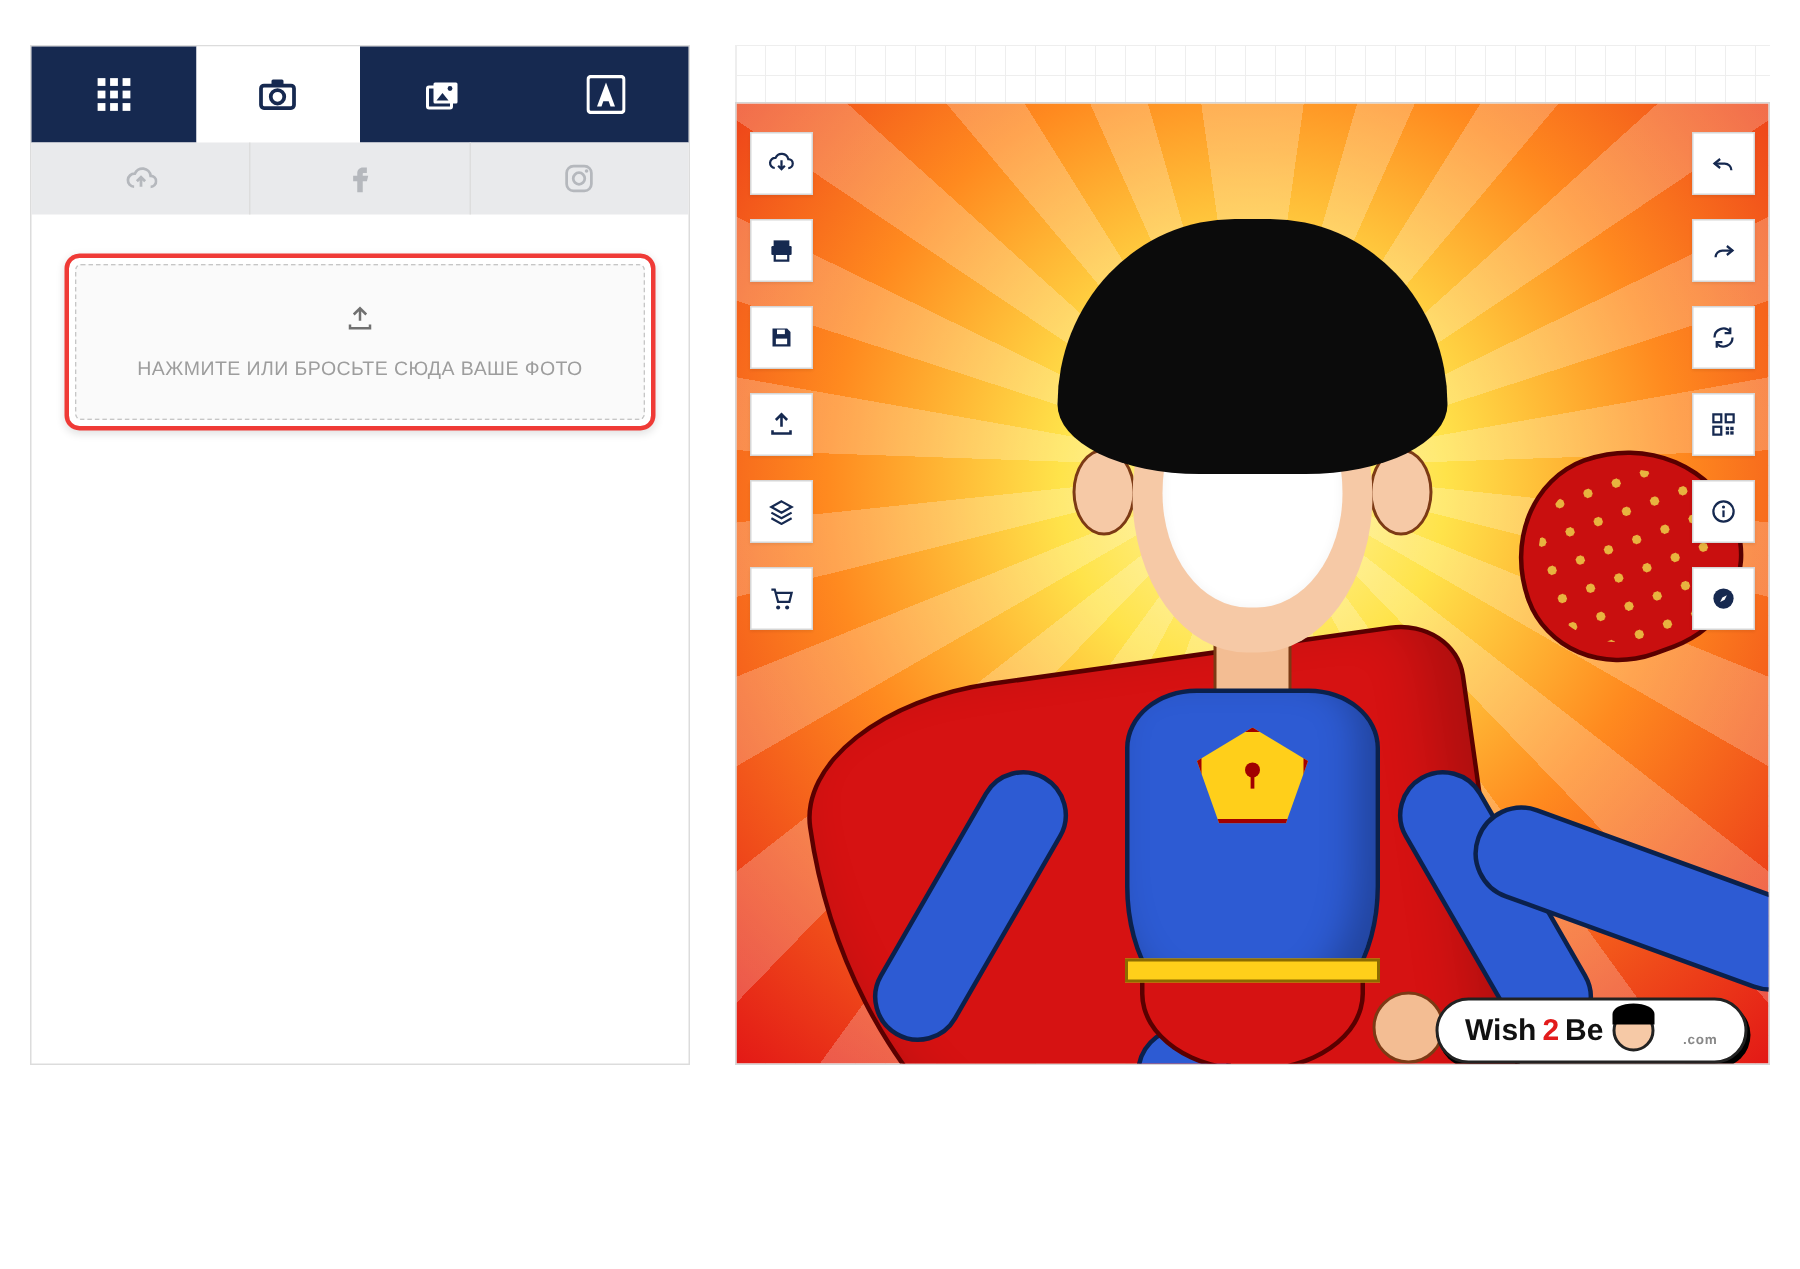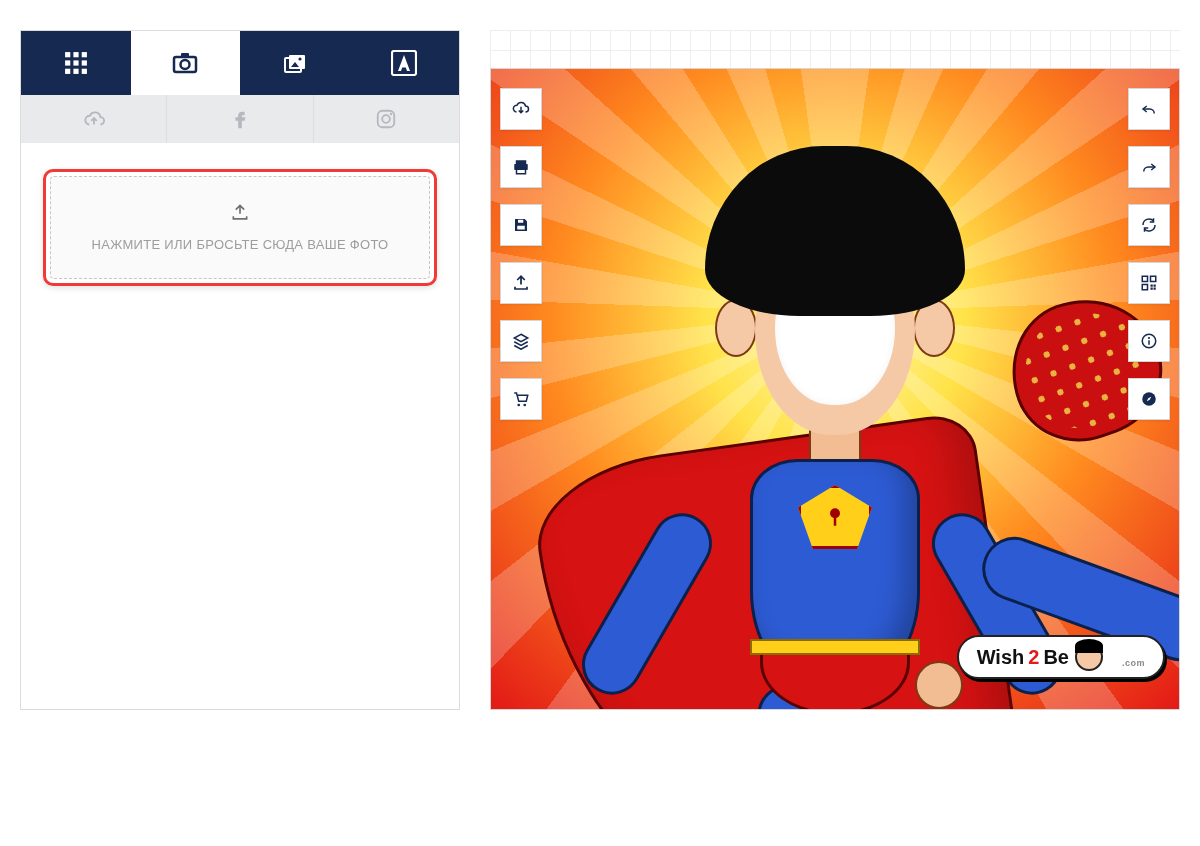--- a/index.html
+++ b/index.html
@@ -282,21 +282,21 @@
     background: #f3bd93;
     border: 2px solid #7c3a15;
     border-radius: 50%;
     z-index: 4;
   }
   .fist.left { bottom: 6%; left: 16%; }
   .fist.right { bottom: 18%; right: 30%; }
 
   .watermark {
     position: absolute;
-    bottom: 30px;
+    bottom: 0;
     right: 14px;
     z-index: 20;
     background: #fff;
     border: 2px solid #222;
     border-radius: 22px;
     padding: 6px 18px;
     font-family: "Comic Sans MS", cursive, sans-serif;
     font-weight: bold;
     font-size: 20px;
     color: #111;

